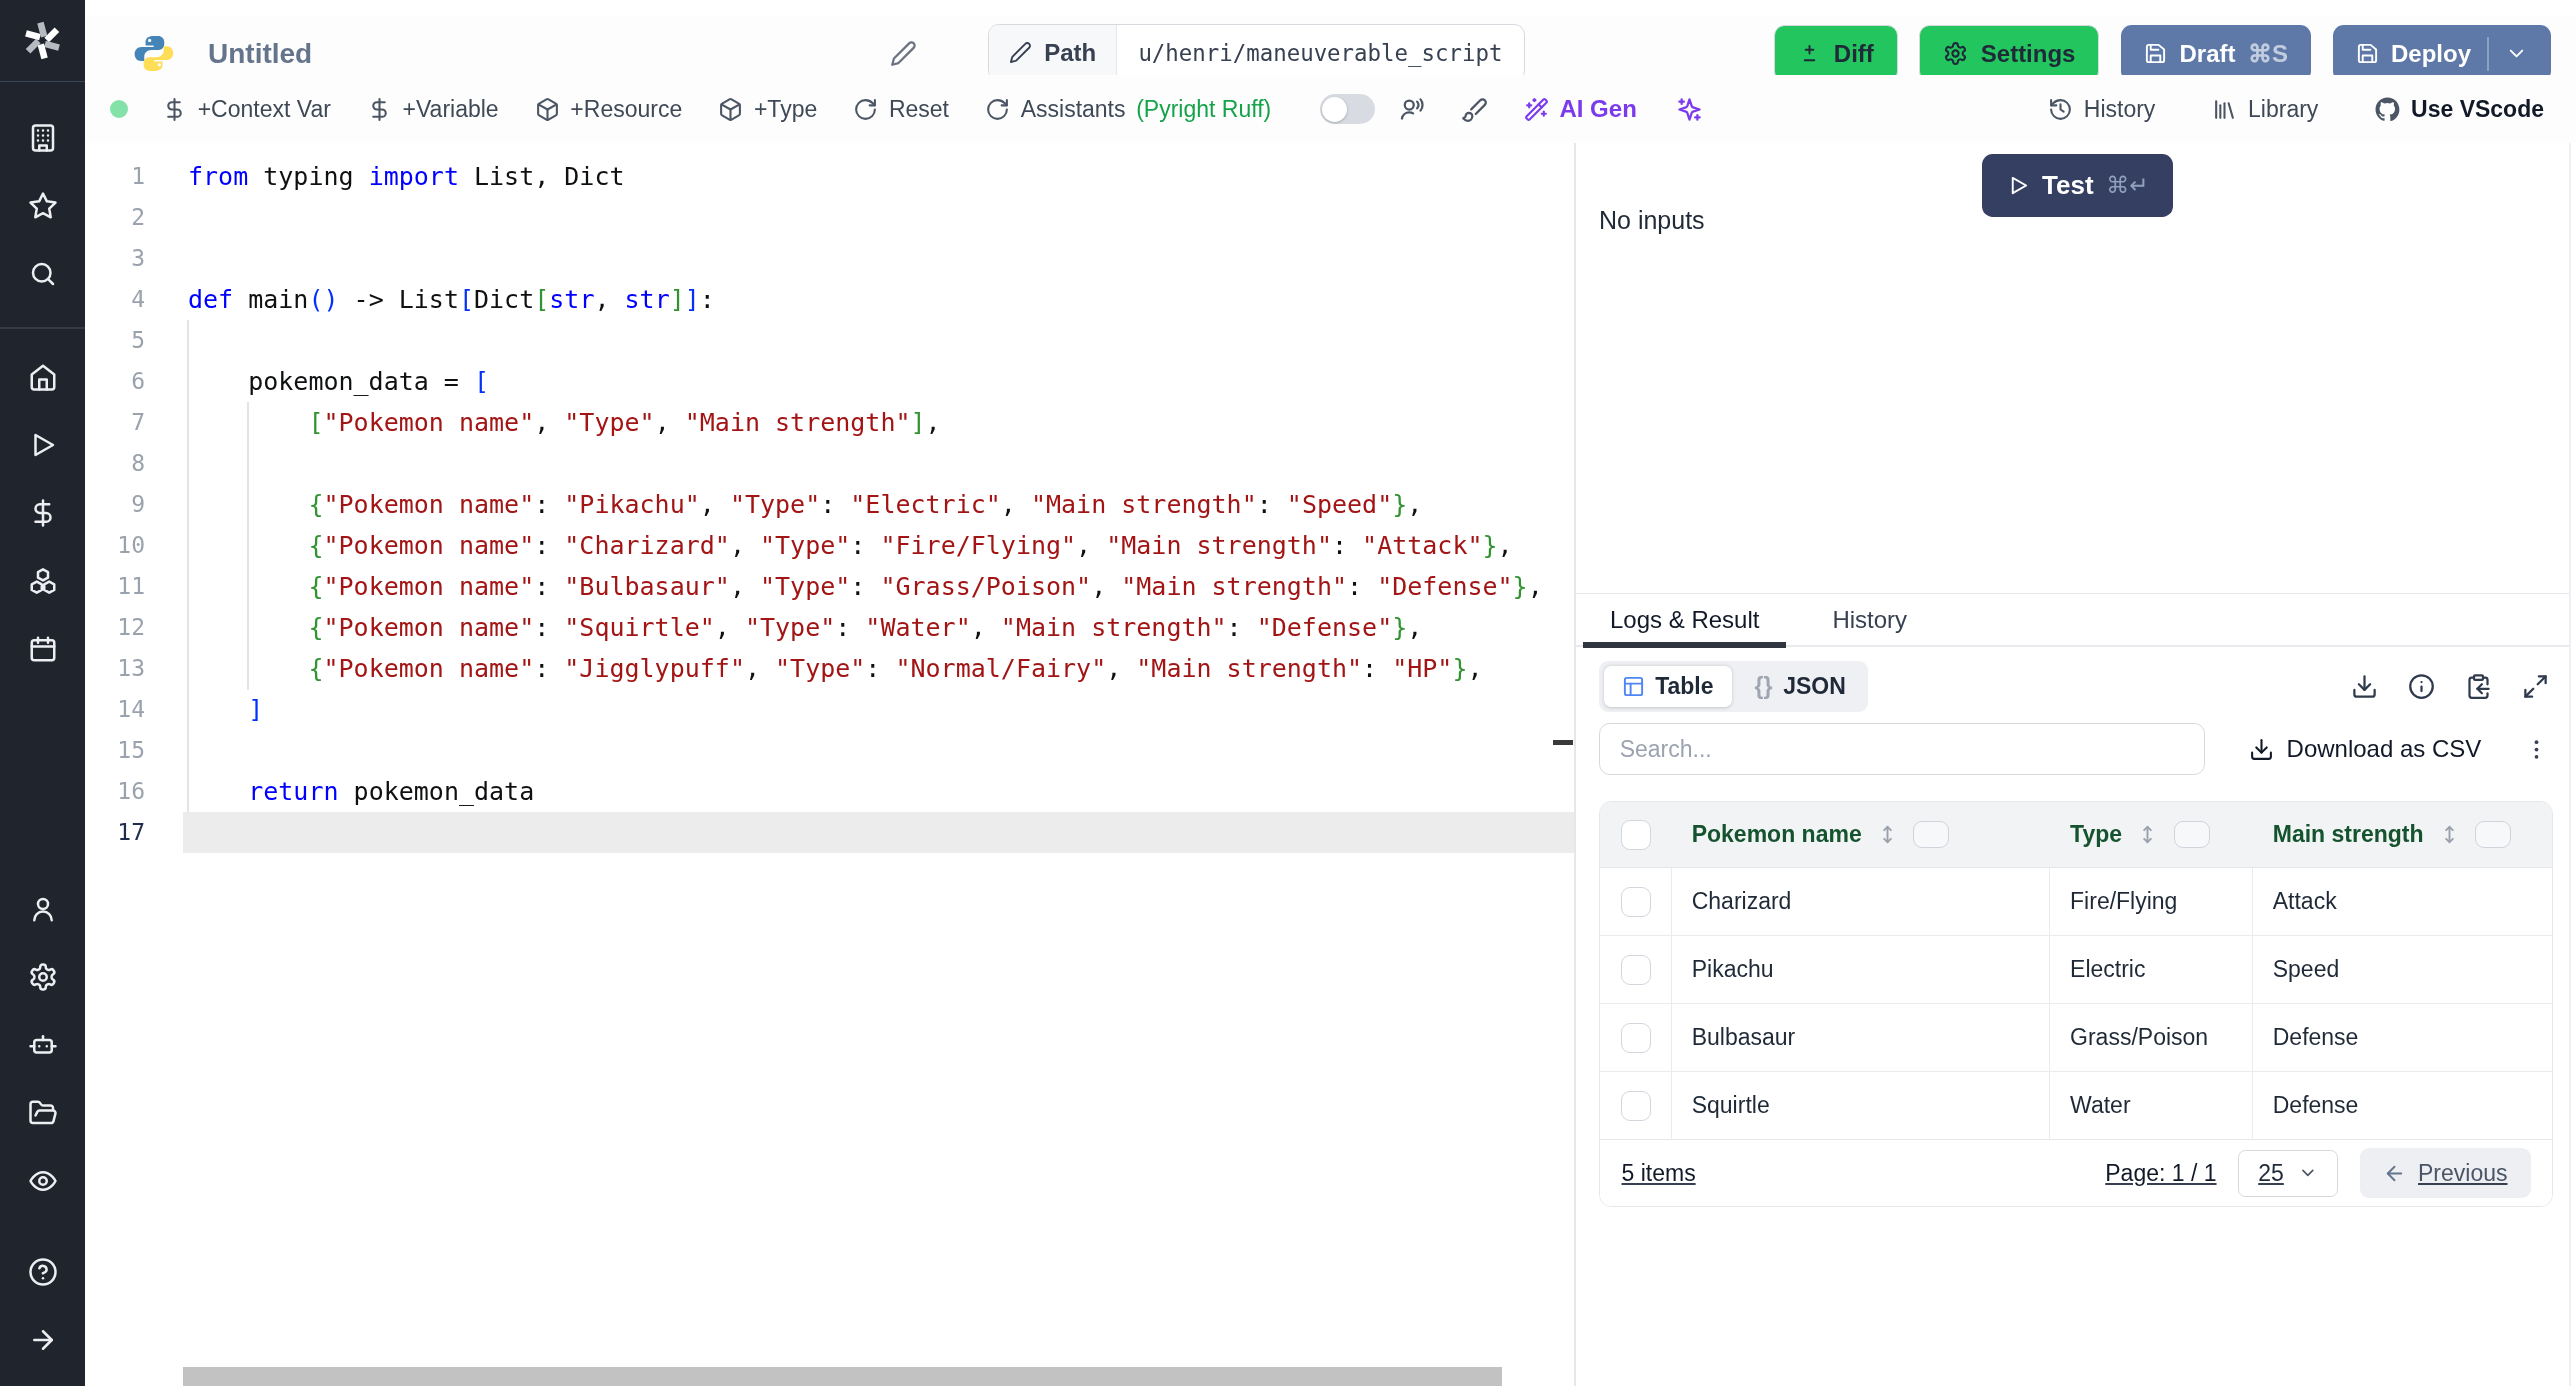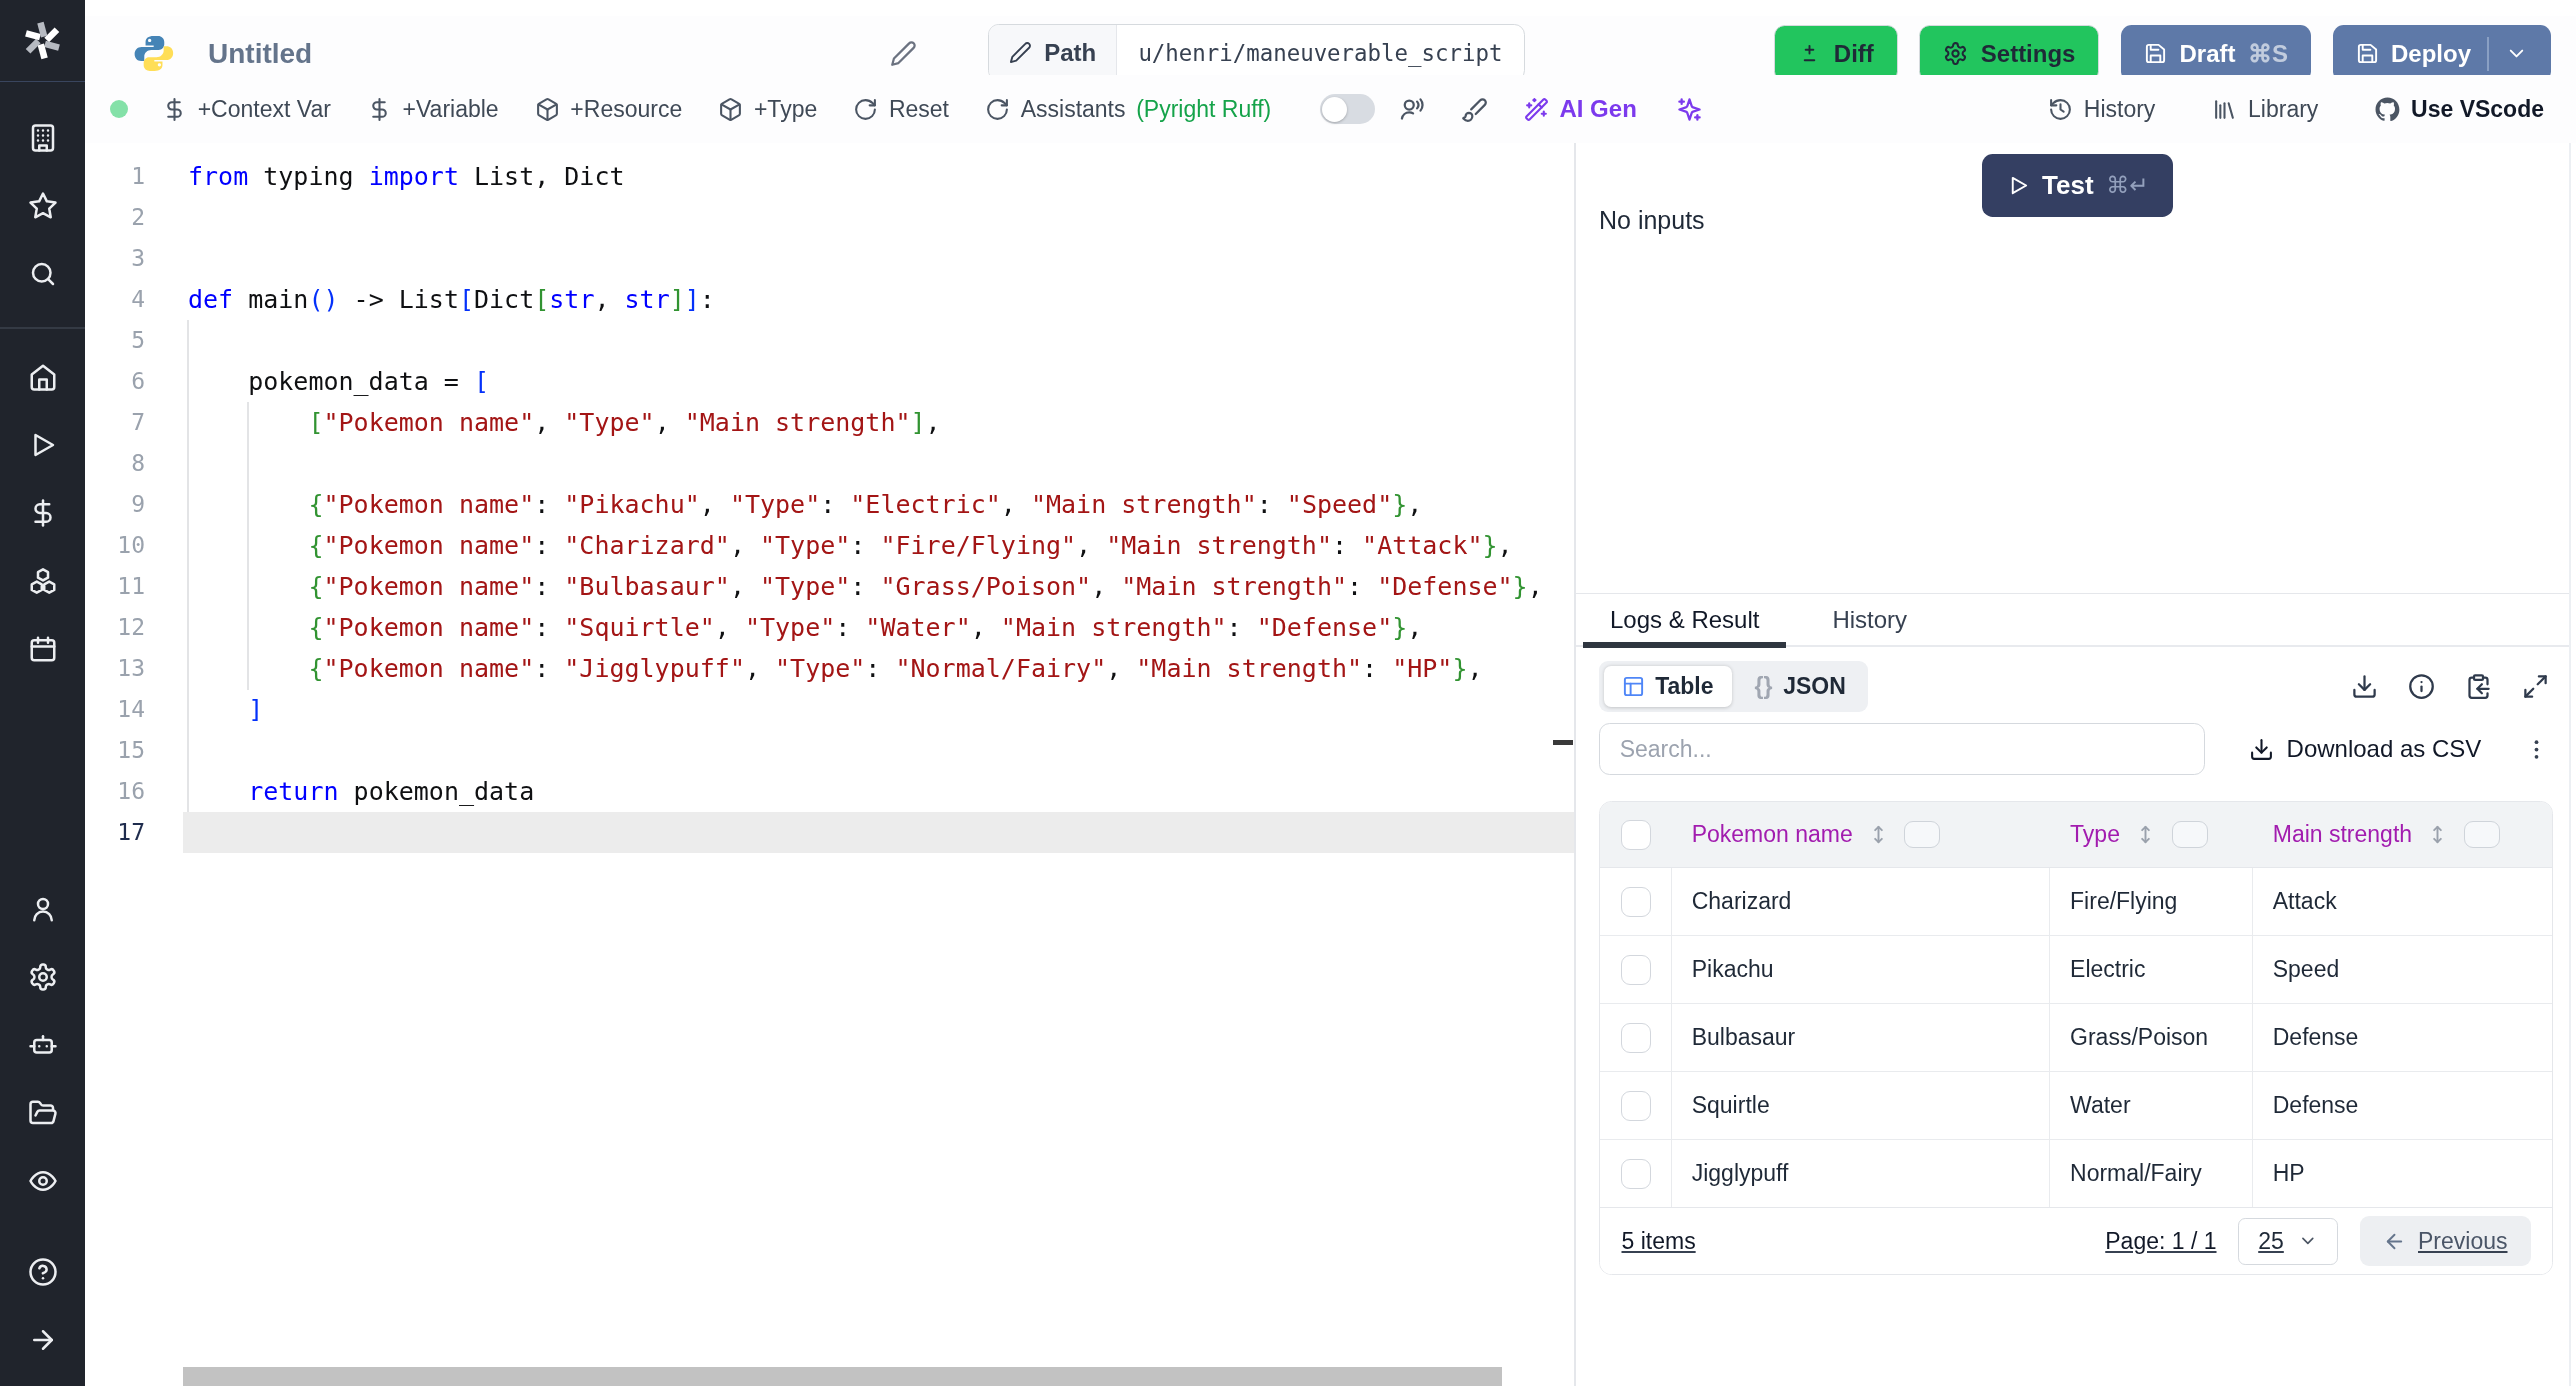--- a/index.html
+++ b/index.html
@@ -134,21 +134,21 @@
   .csv-btn { display:flex; align-items:center; gap:12.5px; background:none; border:none; font-size:24px;
     font-weight:500; color:#111827; cursor:pointer; }
   .kebab-btn { background:none; border:none; color:#374151; cursor:pointer; }
 
   .table-wrap { position:absolute; left:23px; right:16px; top:658px; border:1.8px solid #e5e7eb;
     border-radius:12.5px; overflow:hidden; background:#fff; }
   .thead { height:66px; background:#f1f3f5; display:flex; align-items:center;
     border-bottom:1.8px solid #e5e7eb; }
   .th-check-cell { width:72px; display:flex; justify-content:center; flex:none; }
   .th { display:flex; align-items:center; gap:14.3px; padding-left:19.7px; }
-  .th-label { font-size:23px; font-weight:400; color:#a21caf; cursor:pointer; white-space:nowrap;text-align:right; }
+  .th-label { font-size:23px; font-weight:700; color:#14532d; cursor:pointer; white-space:nowrap;text-align:right; }
   .sort-icon { color:#9aa1ac; cursor:pointer; }
   .pill { width:36px; height:27px; border:1.8px solid #cfd4da; border-radius:9px; background:#f6f8fa;
     cursor:pointer; }
   .checkbox { width:30px; height:30px; border:1.8px solid #d3d7dd; border-radius:9px; background:#fff;
     cursor:pointer; flex:none; }
   .col-name { width:381px; } .col-type { width:204px; } .col-str { width:301px; }
   .tr { height:68px; display:flex; align-items:stretch; border-bottom:1.8px solid #e9ebee; cursor:pointer; }
   .tr:last-child { border-bottom:1.8px solid #e5e7eb; }
   .td-check { width:72px; display:flex; align-items:center; justify-content:center;
     border-right:1.8px solid #e9ebee; flex:none; }
@@ -764,28 +764,20 @@
             <div class="td col-str">Defense</div>
           </div>
           <div class="tr">
             <div class="td-check">
               <span class="checkbox"></span>
             </div>
             <div class="td col-name">Squirtle</div>
             <div class="td col-type">Water</div>
             <div class="td col-str">Defense</div>
           </div>
-          <div class="tr">
-            <div class="td-check">
-              <span class="checkbox"></span>
-            </div>
-            <div class="td col-name">Jigglypuff</div>
-            <div class="td col-type">Normal/Fairy</div>
-            <div class="td col-str">HP</div>
-          </div>
         </div>
       <div class="tfoot">
         <span class="foot-count">5 items</span>
         <span class="foot-right">
           <span class="foot-page">Page: 1 / 1</span>
           <span class="page-select">
             <span>25</span>
             <span class="icon i22">
                 <svg viewBox="0 0 24 24" fill="none" stroke="currentColor" stroke-width="2" stroke-linecap="round" stroke-linejoin="round">
                   <path d="m6 9 6 6 6-6"></path>

